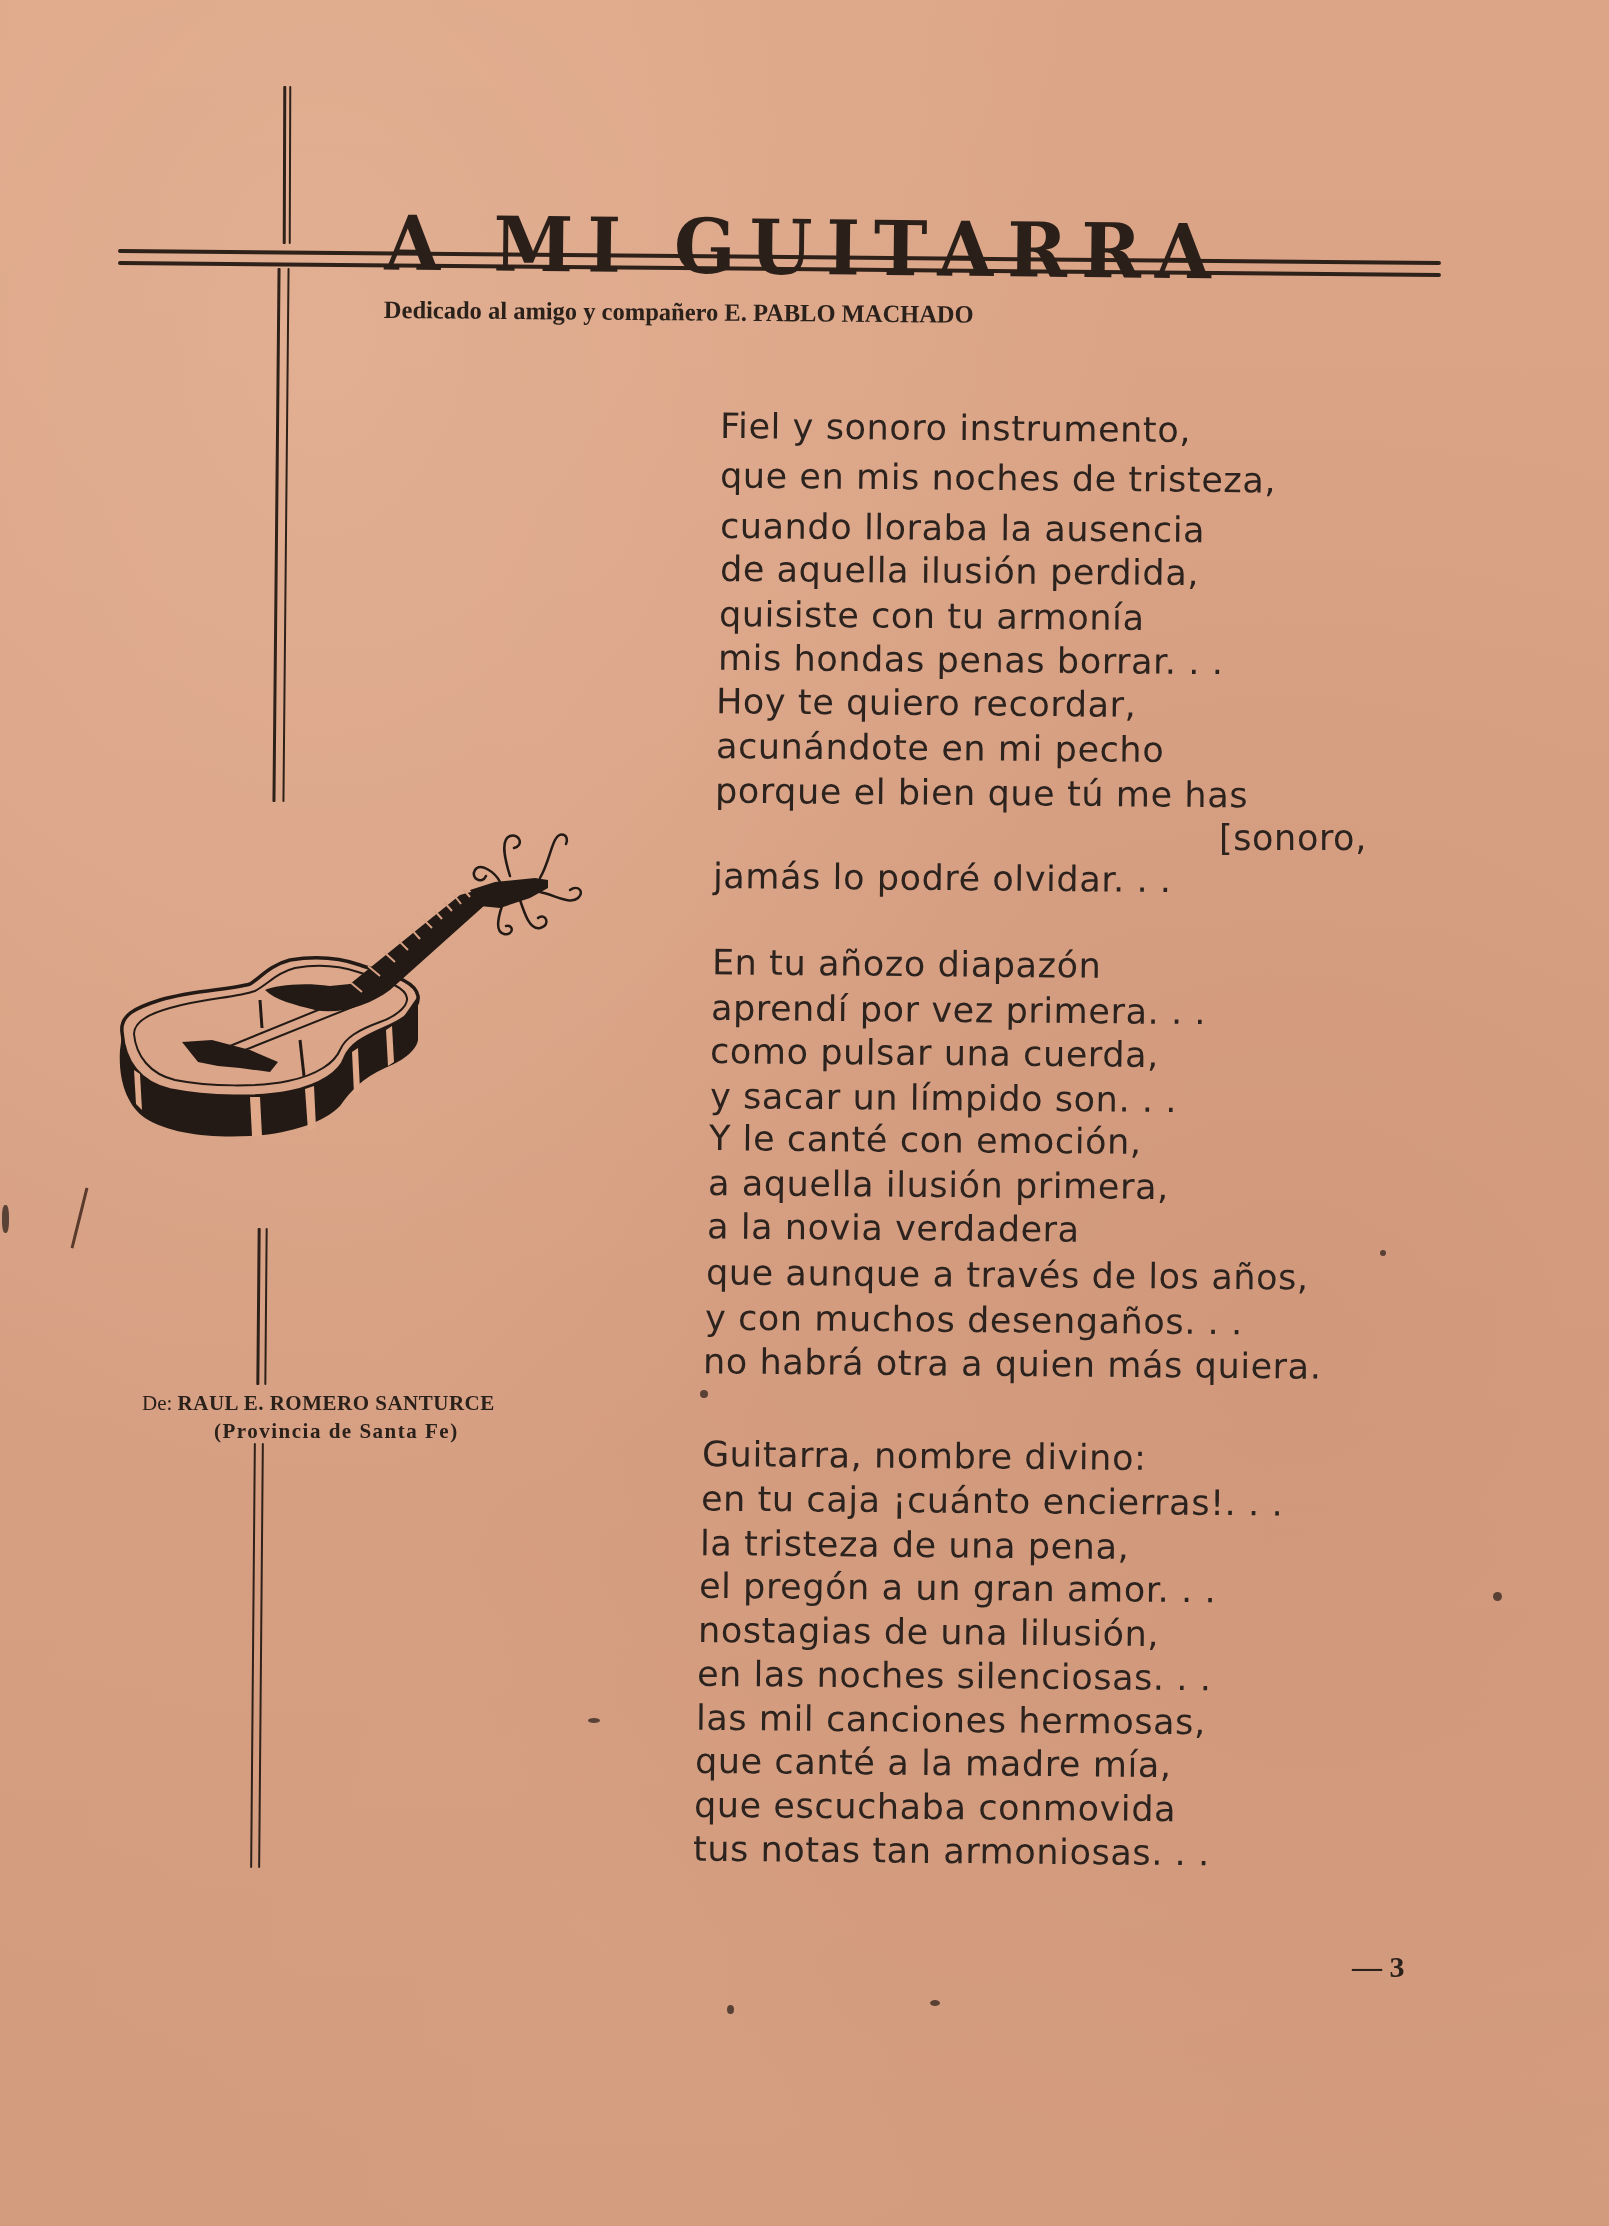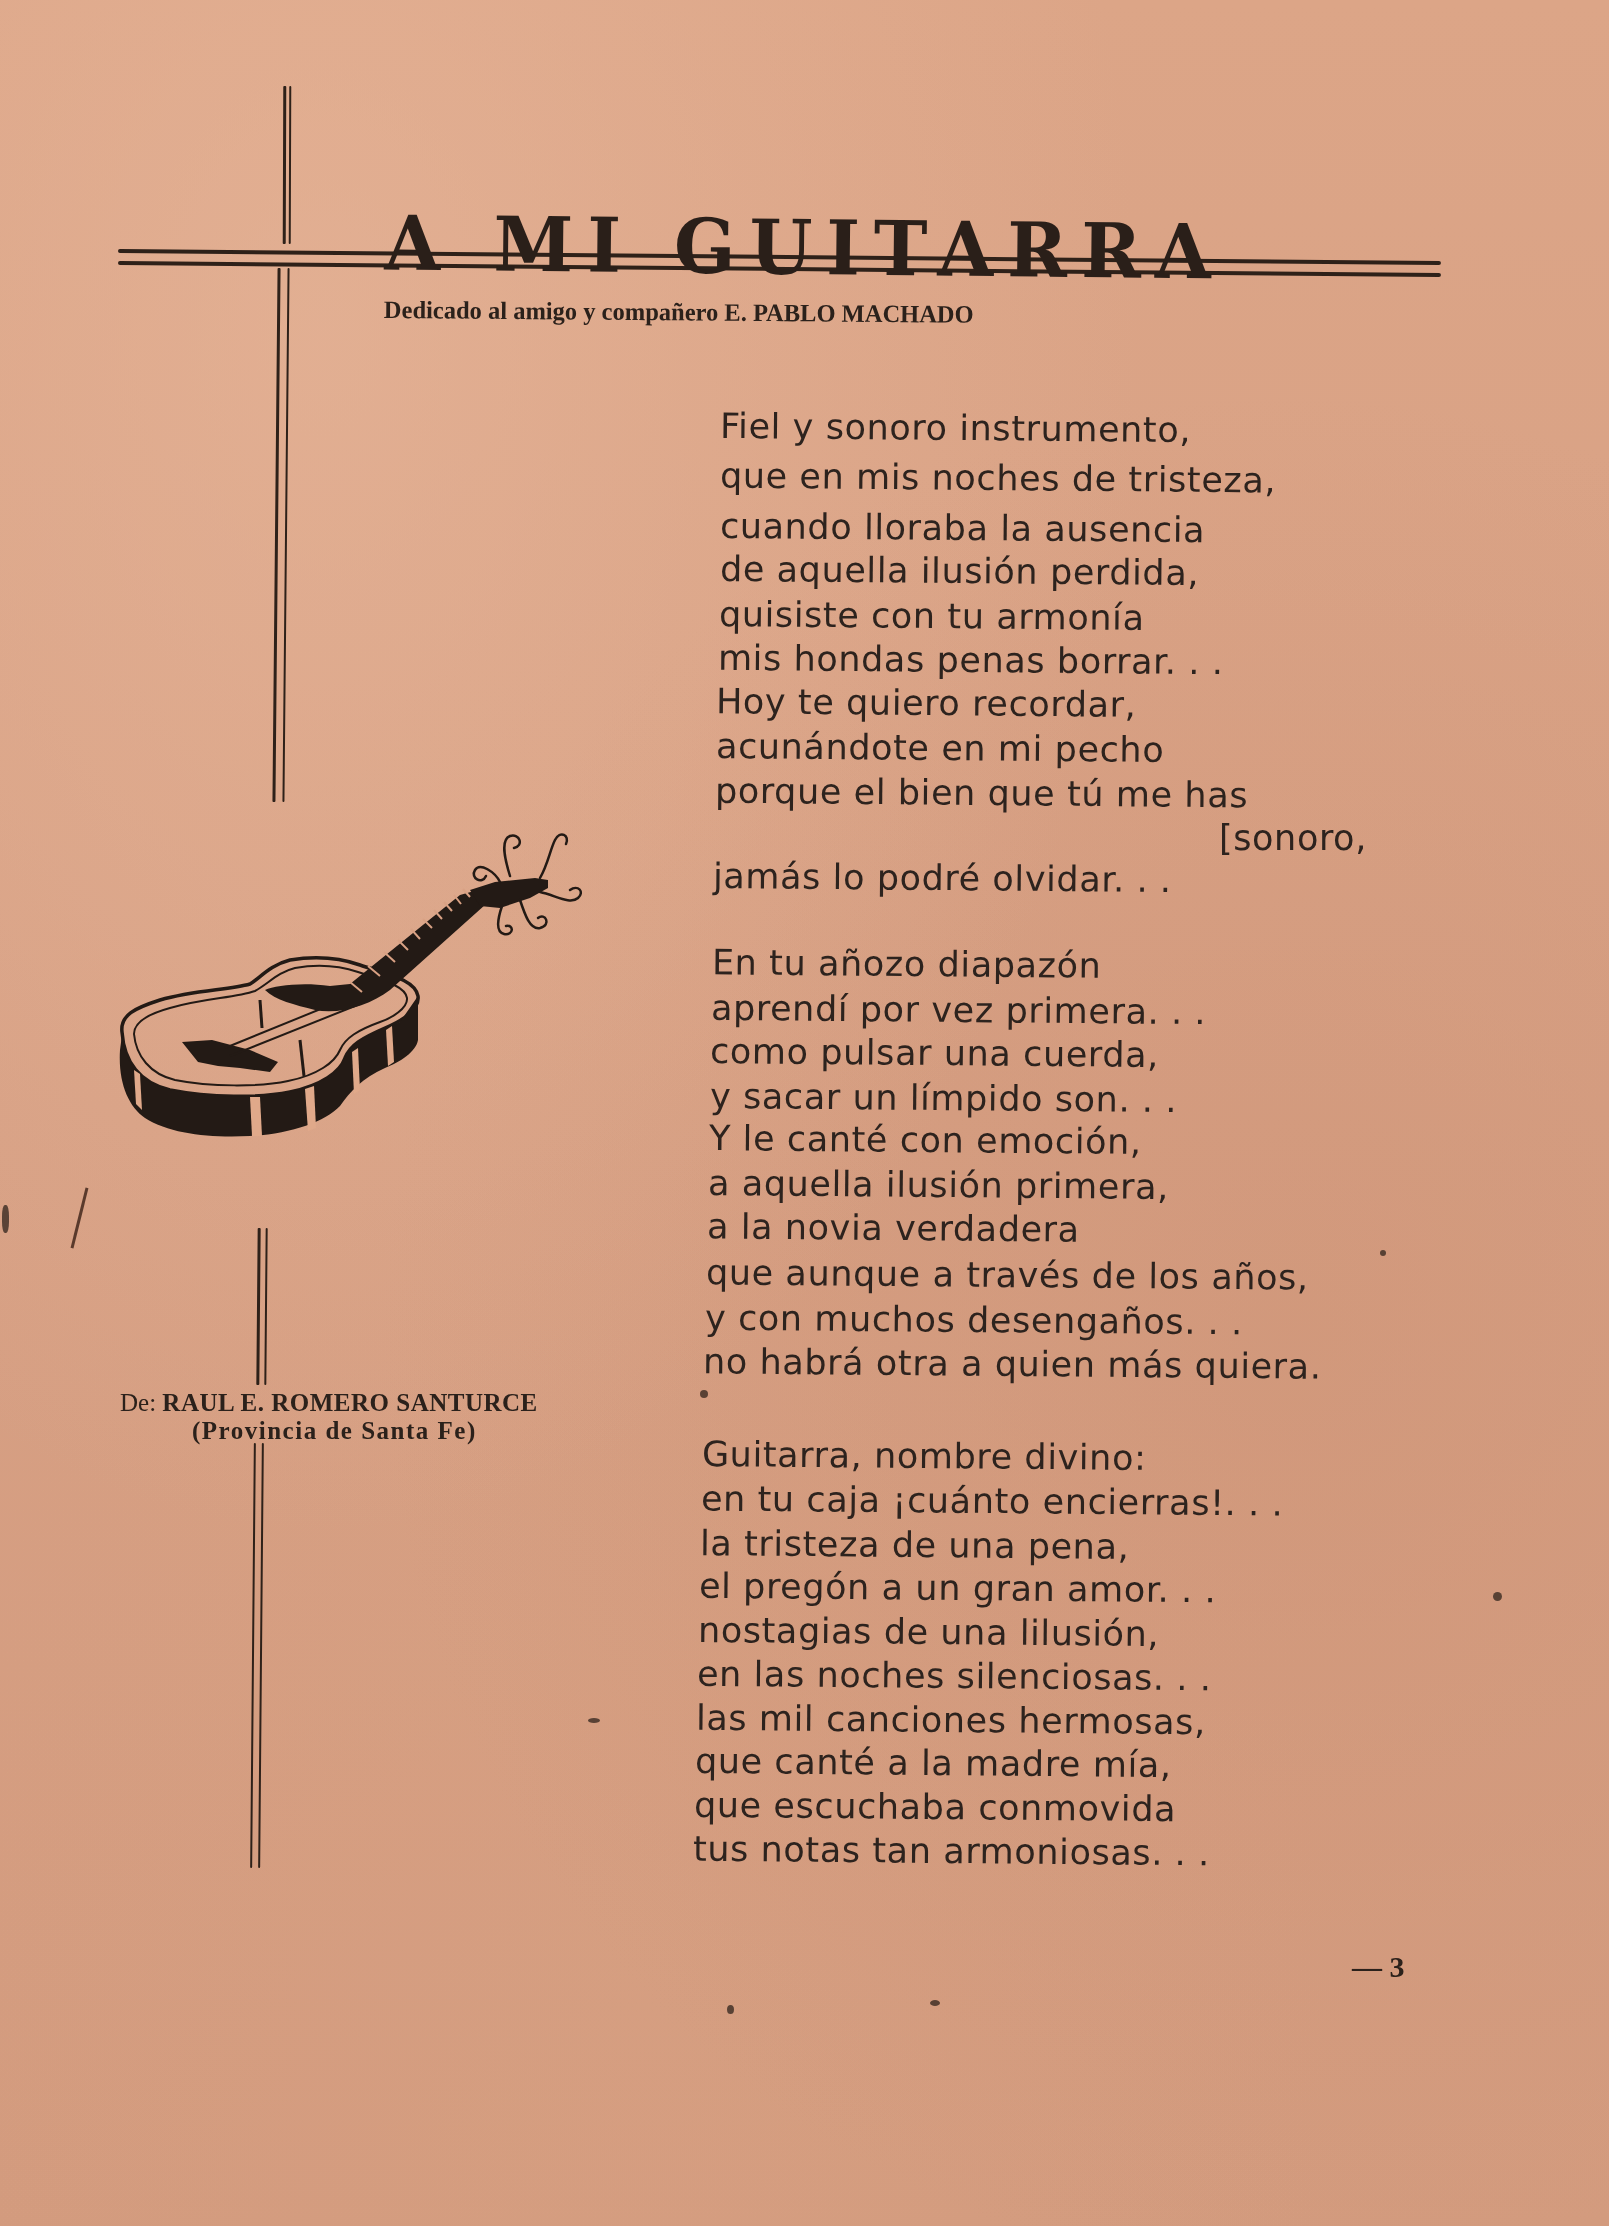--- a/index.html
+++ b/index.html
@@ -77,24 +77,24 @@
   }
   .line {
     position: absolute;
     white-space: nowrap;
     font-weight: normal;
   }
 
   
   .byline {
     position: absolute;
-    left: 120px;
+    left: 142px;
     top: 1389px;
     font-family: "Liberation Serif", serif;
-    font-size: 25px;
+    font-size: 21px;
     color: #2b211b;
     white-space: nowrap;
     line-height: 28px;
   }
   .byline .name { font-weight: bold; letter-spacing: 0.5px; }
   .byline .place {
     display: block;
     padding-left: 72px;
     letter-spacing: 1.5px;
     font-weight: bold;

